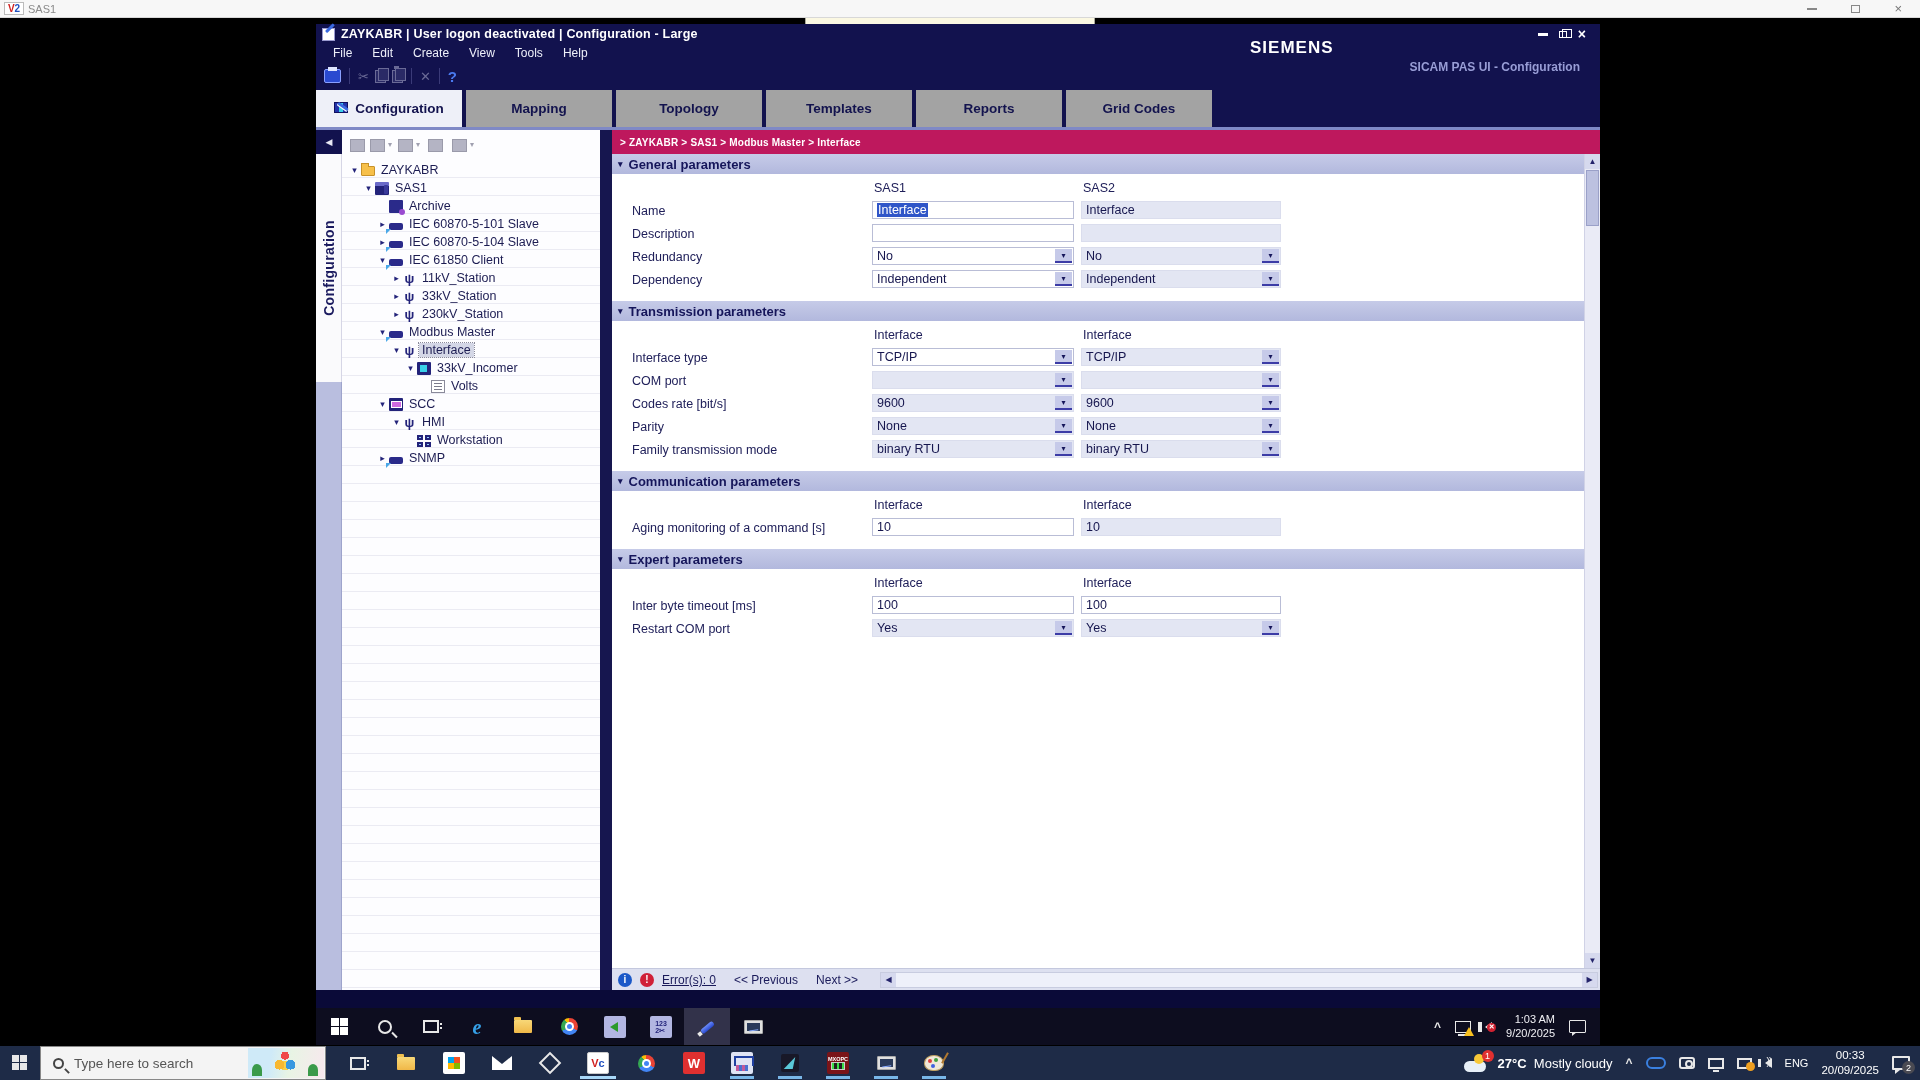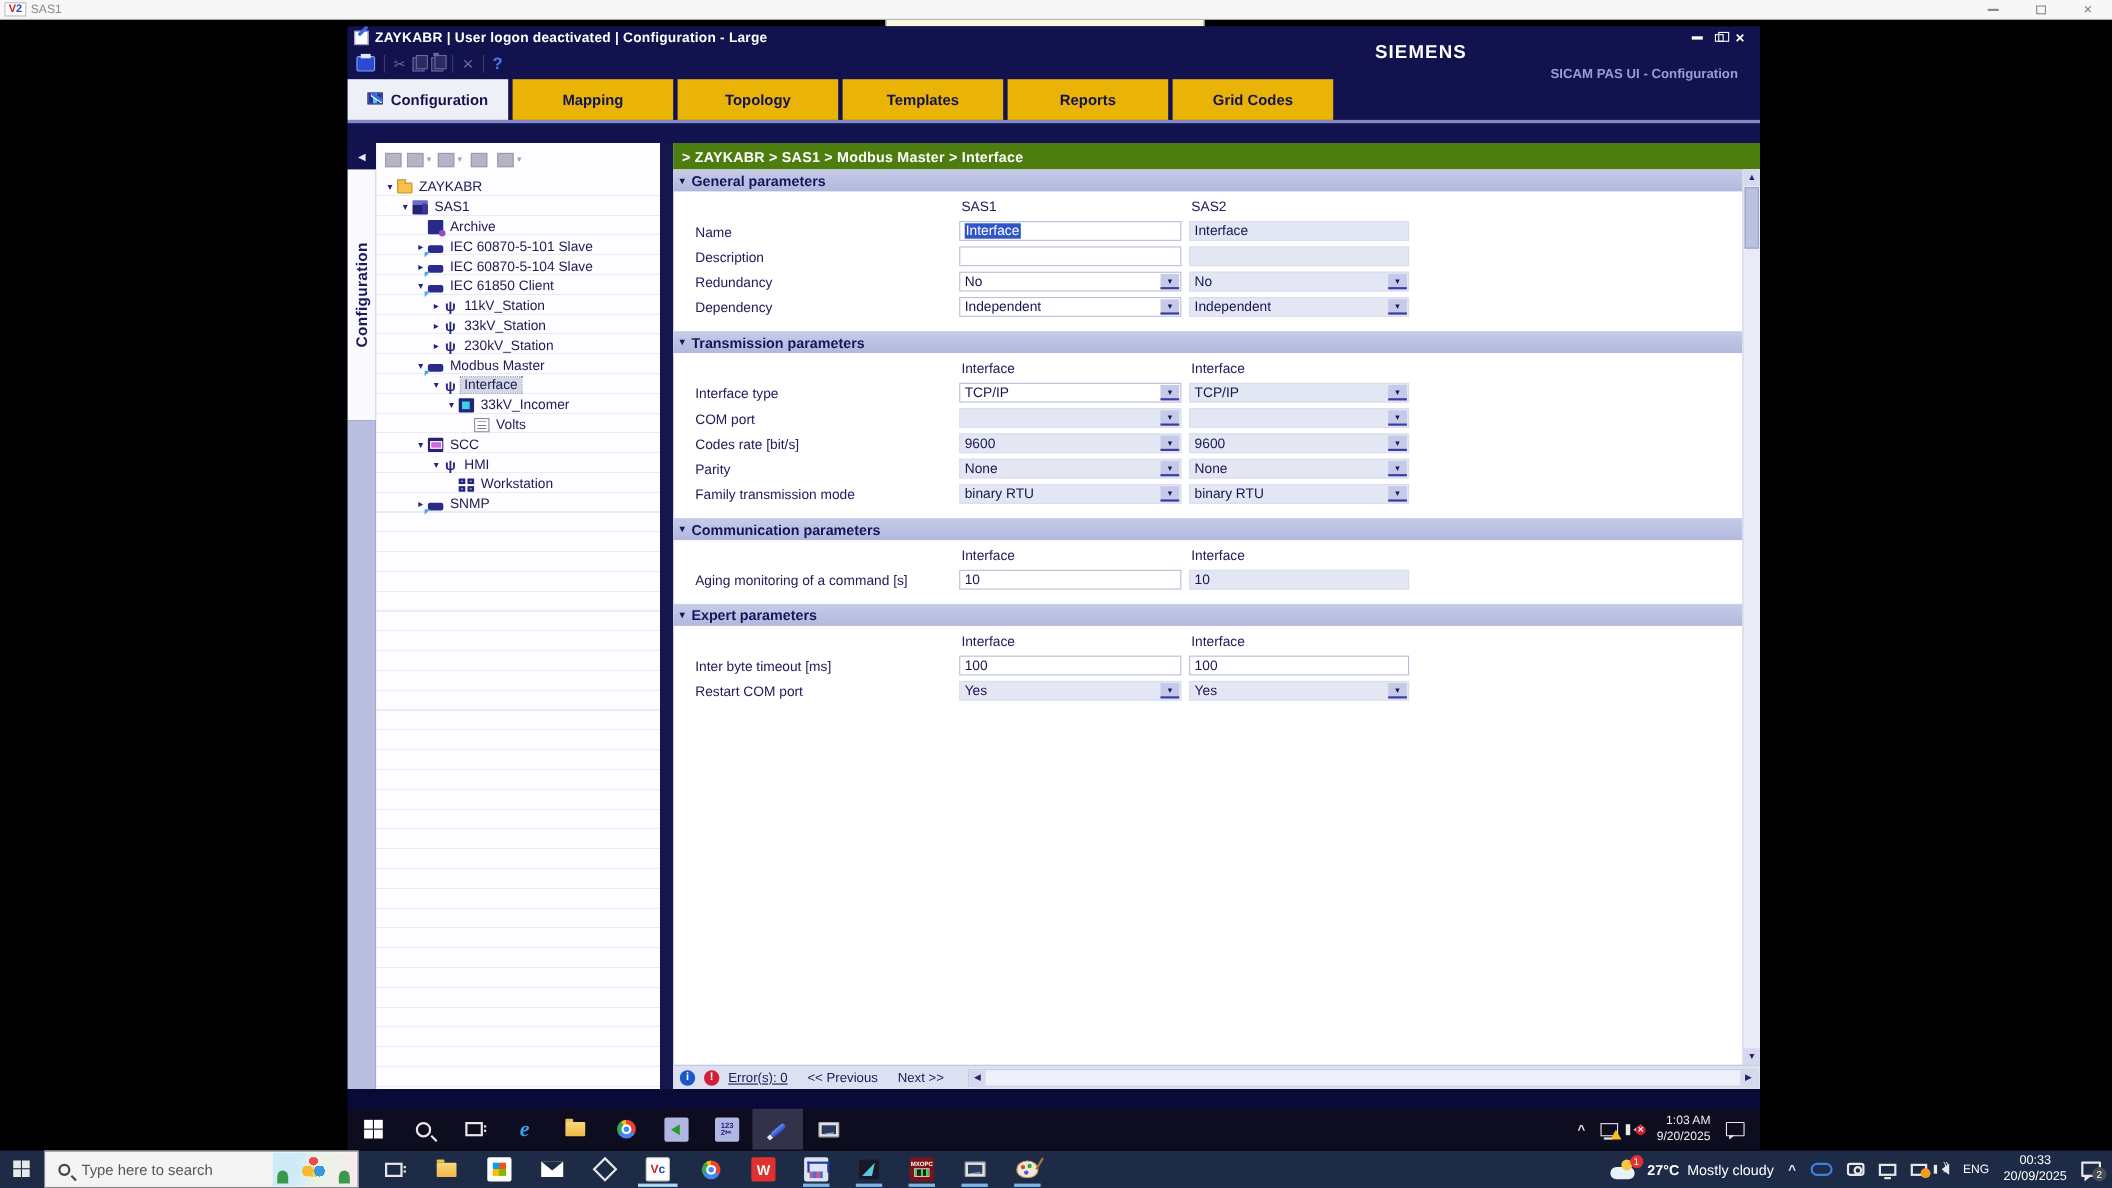--- a/index.html
+++ b/index.html
@@ -47,21 +47,21 @@
   .tb-copy,.tb-paste{width:11px;height:13px;border:1px solid #6a6a96;background:#2a2a66;position:relative;}
   .tb-copy::before,.tb-paste::before{content:"";position:absolute;left:2px;top:-3px;width:9px;height:11px;border:1px solid #6a6a96;background:#2a2a66;}
   .tb-paste::after{content:"";position:absolute;left:1px;top:-5px;width:5px;height:3px;background:#6a6a96;}
   .tb-help{color:#4a7af0;font-weight:bold;font-size:15px;}
 
   .brand{position:absolute;right:20px;top:14px;width:330px;text-align:left;z-index:4;}
   .brand .l1{color:#fff;font-weight:bold;font-size:17px;letter-spacing:1px;}
   .brand .l2{color:#989dd6;font-weight:bold;font-size:12px;text-align:right;margin-top:2px;}
 
   .tabs{height:37px;display:flex;align-items:stretch;padding-left:0;}
-  .tab{width:146px;margin-right:4px;background:#eab308;color:#13134e;font-weight:bold;font-size:13.5px;display:flex;align-items:center;justify-content:center;gap:6px;}
+  .tab{width:146px;margin-right:4px;background:#a3a3a3;color:#13134e;font-weight:bold;font-size:13.5px;display:flex;align-items:center;justify-content:center;gap:6px;}
   .tab.active{background:#eef0f8;}
   .tab-icon{width:15px;height:14px;position:relative;flex:none;}
   .tab-icon::before{content:"";position:absolute;left:0;top:0;width:12px;height:9px;background:linear-gradient(90deg,#2233aa 0 4px,#3ad0e8 4px 8px,#2233aa 8px);border:1px solid #101060;}
   .tab-icon::after{content:"";position:absolute;left:3px;top:3px;width:12px;height:3px;background:#3a6ae0;transform:rotate(35deg);border-radius:1px;box-shadow:0 1px 0 #fff;}
   .tabs-underline{height:3px;background:#7f89c6;}
 
   
   .body{position:absolute;left:0;top:106px;right:0;bottom:0;display:flex;}
 
   .side-strip{width:26px;display:flex;flex-direction:column;}
@@ -96,21 +96,21 @@
   .ti.list::before{content:"";position:absolute;left:2px;top:2px;width:8px;height:7px;background:repeating-linear-gradient(#7a7a8a 0 1px,#fff 1px 3px);}
   .ti.scc{background:#23237a;border-radius:1px;}
   .ti.scc::before{content:"";position:absolute;left:2px;top:3px;width:9px;height:5px;background:#d06ae0;border:1px solid #fff;}
   .ti.work::before{content:"";position:absolute;left:0;top:1px;width:6px;height:5px;background:#23237a;box-shadow:8px 0 0 #23237a,0 7px 0 #23237a,8px 7px 0 #23237a;}
   .ti.work::after{content:"";position:absolute;left:2px;top:3px;width:2px;height:1px;background:#9ad0ff;box-shadow:8px 0 0 #9ad0ff,0 7px 0 #9ad0ff,8px 7px 0 #9ad0ff;}
 
   .splitter{width:12px;background:#16164f;}
 
   
   .params{flex:1;position:relative;background:#fff;}
-  .breadcrumb{height:24px;background:#4d7c0f;color:#fff;font-weight:bold;font-size:13px;display:flex;align-items:center;padding-left:8px;letter-spacing:.2px;}
+  .breadcrumb{height:24px;background:#be185d;color:#fff;font-weight:bold;font-size:10px;display:flex;align-items:center;padding-left:8px;letter-spacing:.2px;}
   .params-main{position:absolute;left:0;top:24px;right:0;bottom:22px;display:flex;}
   .sections{flex:1;overflow:hidden;}
   .sec-head{height:20px;background:linear-gradient(#c6cbe8,#b2b8dd);color:#15155a;font-weight:bold;font-size:13px;display:flex;align-items:center;gap:6px;padding-left:6px;margin-bottom:5px;}
   .sec-head .sarrow{font-size:9px;color:#15155a;}
   .colhead{position:relative;height:20px;margin-bottom:2px;}
   .colhead span{position:absolute;top:2px;font-size:12.5px;color:#20205a;}
   .colhead .c1{left:262px;} .colhead .c2{left:471px;}
   .prow{position:relative;height:23px;}
   .plabel{position:absolute;left:20px;top:3px;font-size:12.5px;color:#20205a;white-space:nowrap;}
   .pfield{position:absolute;top:0;height:18px;font-size:12.5px;color:#16164e;display:flex;align-items:center;padding:0 4px;}
@@ -265,20 +265,28 @@
             <span class="wc-rest"></span>
             <span class="wc-close">×</span>
           </span>
         </div>
 
         <div class="brand">
           <div class="l1">SIEMENS</div>
           <div class="l2">SICAM PAS UI - Configuration</div>
         </div>
 
+        <div class="menubar">
+          <span class="menu-item">File</span>
+          <span class="menu-item">Edit</span>
+          <span class="menu-item">Create</span>
+          <span class="menu-item">View</span>
+          <span class="menu-item">Tools</span>
+          <span class="menu-item">Help</span>
+        </div>
 
         <div class="toolbar">
           <span class="tb-print"></span>
           <span class="tb-sep"></span>
           <span class="tb-gray">✂</span>
           <span class="tb-copy"></span>
           <span class="tb-paste"></span>
           <span class="tb-sep"></span>
           <span class="tb-gray">✕</span>
           <span class="tb-sep"></span>

